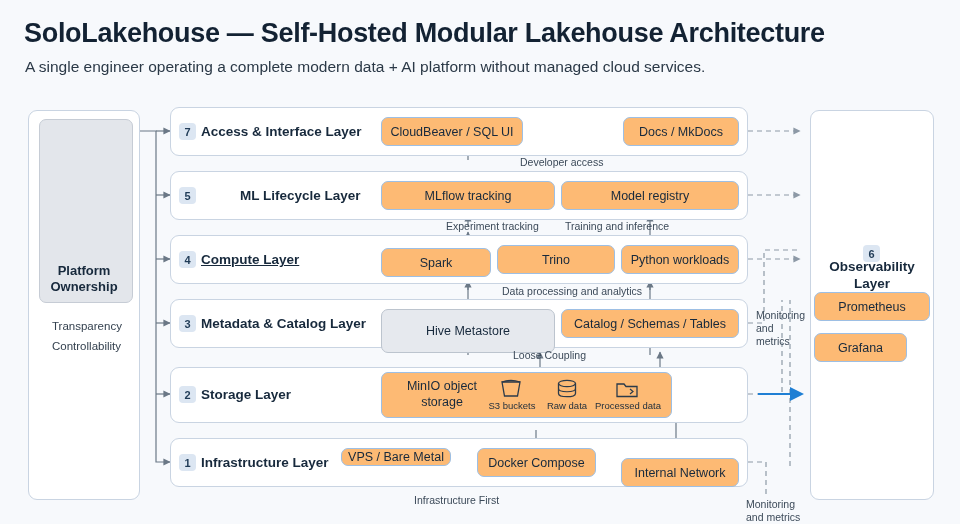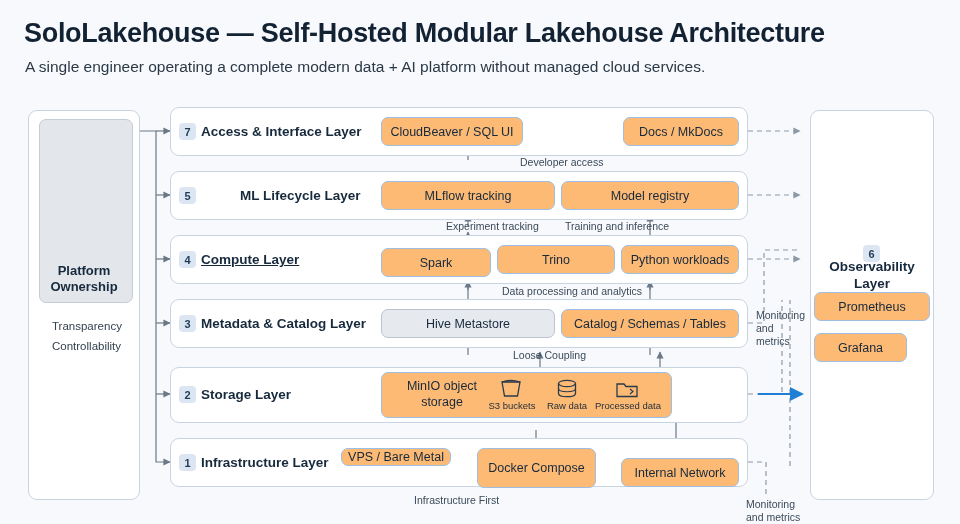--- a/index.html
+++ b/index.html
@@ -254,21 +254,21 @@
   <div class="layer-panel abs" style="left:170px;top:235px;width:578px;height:49px;"></div>
   <div class="layer-num" style="left:179px;top:251px;">4</div>
   <div class="layer-title" style="left:201px;top:252px;text-decoration:underline;">Compute Layer</div>
   <div class="node" style="left:381px;top:248px;width:110px;height:29px;">Spark</div>
   <div class="node" style="left:621px;top:245px;width:118px;height:29px;">Python workloads</div>
   <div class="node" style="left:497px;top:245px;width:118px;height:29px;">Trino</div>
 
   <div class="layer-panel abs" style="left:170px;top:299px;width:578px;height:49px;"></div>
   <div class="layer-num" style="left:179px;top:315px;">3</div>
   <div class="layer-title" style="left:201px;top:316px;">Metadata &amp; Catalog Layer</div>
-  <div class="node grey" style="left:381px;top:309px;width:174px;height:29px;text-align:right;">Hive Metastore</div>
+  <div class="node grey" style="left:381px;top:309px;width:174px;height:44px;text-align:right;">Hive Metastore</div>
   <div class="node" style="left:561px;top:309px;width:178px;height:29px;">Catalog / Schemas / Tables</div>
 
   <div class="layer-panel abs" style="left:170px;top:367px;width:578px;height:56px;"></div>
   <div class="layer-num" style="left:179px;top:386px;">2</div>
   <div class="layer-title" style="left:201px;top:387px;">Storage Layer</div>
   <div class="node left" style="left:381px;top:372px;width:291px;height:46px;">
     <span style="max-width:96px;display:inline-block;">MinIO object storage</span>
   </div>
 
   <svg class="mini-icon" style="left:498px;top:378px;" width="26" height="22">
@@ -287,21 +287,21 @@
   <svg class="mini-icon" style="left:614px;top:378px;" width="26" height="22">
     <path d="M3,6 h7 l2,2.5 h11 v10 h-20 z" fill="none" stroke="#2b3a4a" stroke-width="1.3"></path>
     <path d="M16,11 l3,2.5 l-3,2.5" fill="none" stroke="#2b3a4a" stroke-width="1.2"></path>
   </svg>
   <div class="mini-icon-label" style="left:588px;top:400px;width:80px;">Processed data</div>
 
   <div class="layer-panel abs" style="left:170px;top:438px;width:578px;height:49px;"></div>
   <div class="layer-num" style="left:179px;top:454px;">1</div>
   <div class="layer-title" style="left:201px;top:455px;">Infrastructure Layer</div>
   <div class="node" style="left:341px;top:448px;width:110px;height:18px;">VPS / Bare Metal</div>
-  <div class="node" style="left:477px;top:448px;width:119px;height:40px;">Docker Compose</div>
+  <div class="node" style="left:477px;top:448px;width:119px;height:29px;">Docker Compose</div>
   <div class="node" style="left:621px;top:448px;width:118px;height:29px;margin-top:10px;">Internal Network</div>
 
   <div class="obs-panel abs" style="left:810px;top:110px;width:124px;height:390px;"></div>
   <div class="obs-num" style="left:863px;top:245px;">6</div>
   <div class="obs-title" style="left:810px;top:240px;width:124px;">
     <span style="visibility:hidden;">&nbsp;</span><br>
     <span>Observability</span><br>
     <span>Layer</span>
   </div>
   <div class="node" style="left:814px;top:292px;width:116px;height:29px;">Prometheus</div>

